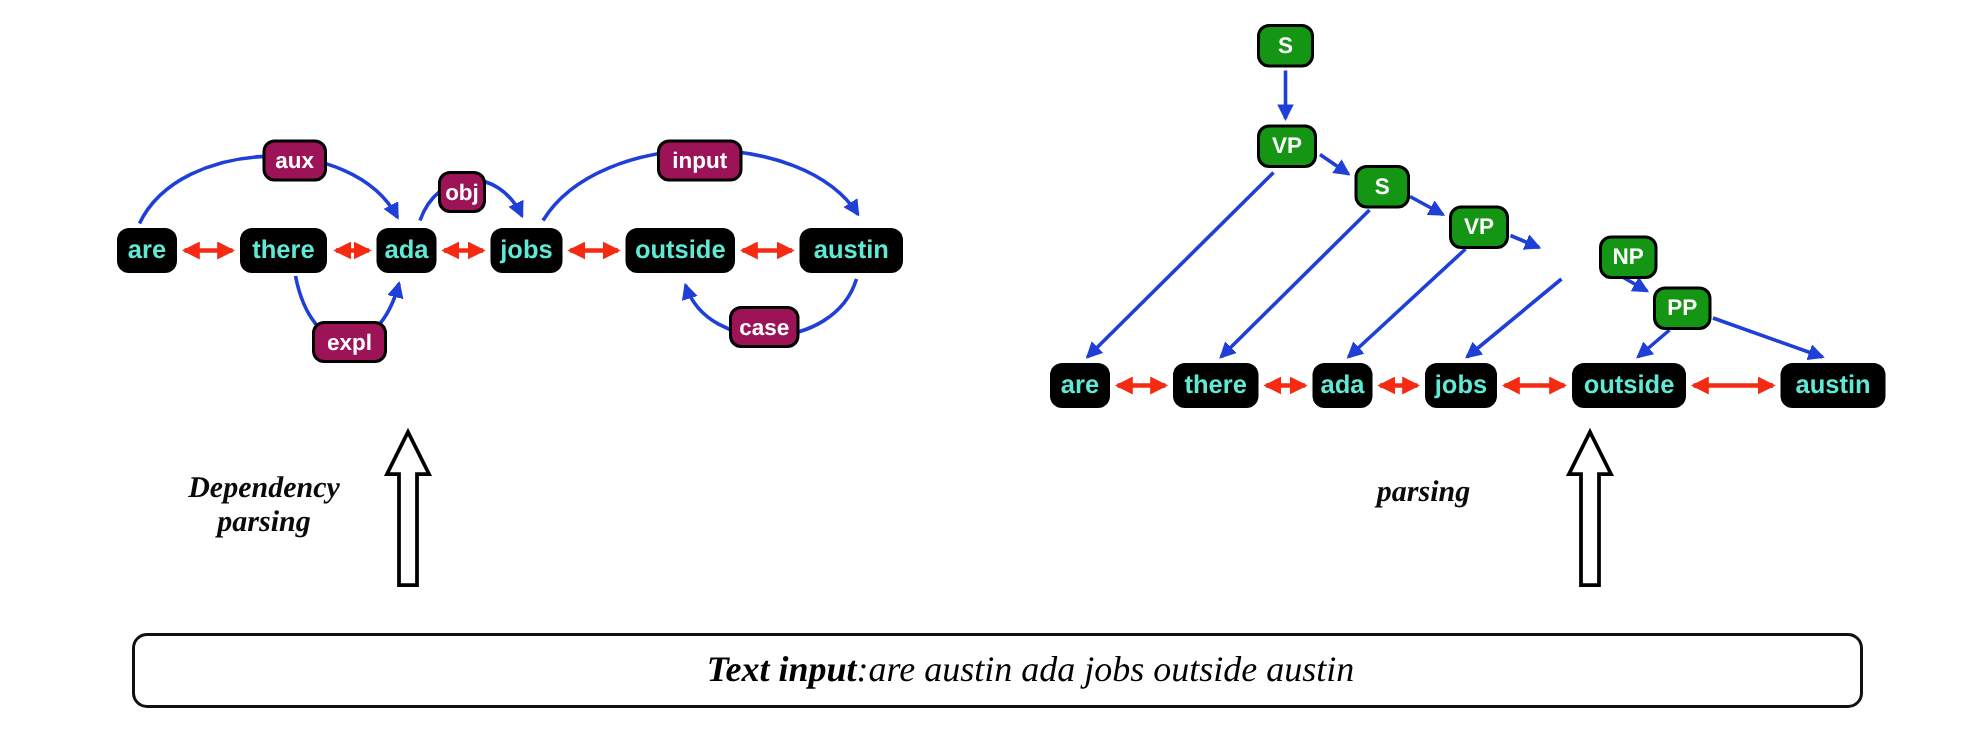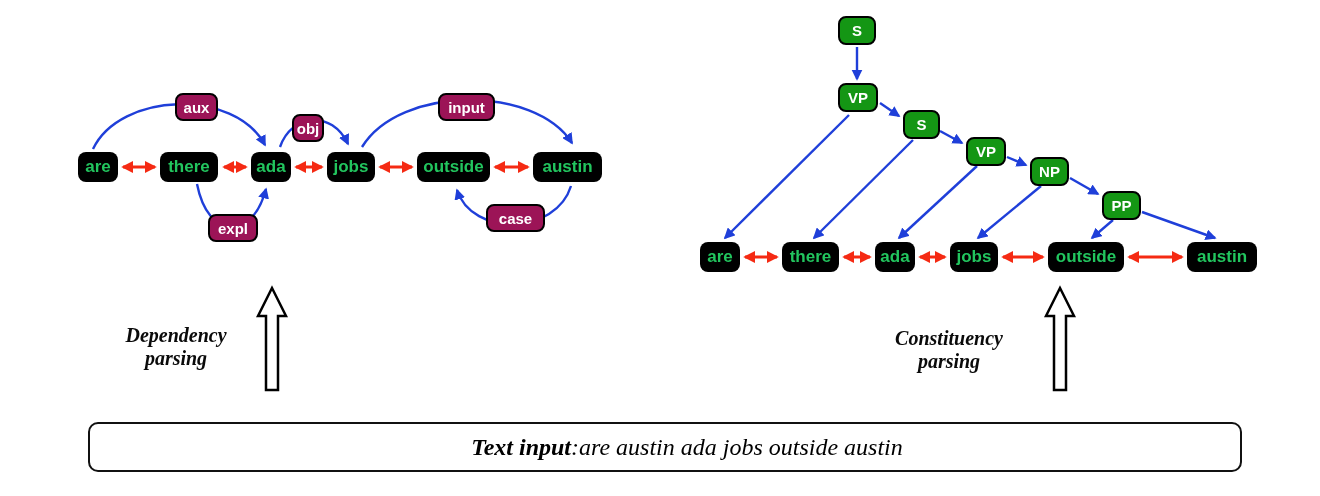--- a/index.html
+++ b/index.html
@@ -7,33 +7,33 @@
   #canvas{position:relative;width:1320px;height:496px;background:#ffffff;overflow:hidden;
           font-family:"Liberation Sans",sans-serif;}
   #arrow-layer{position:absolute;left:0;top:0;width:1320px;height:496px;}
 
   .blue-line{stroke:var(--arrow-blue);stroke-width:2.4;fill:none;}
   .red-line{stroke:var(--arrow-red);stroke-width:3;fill:none;}
   .mk-blue{fill:var(--arrow-blue);}
   .mk-red{fill:var(--arrow-red);}
   .big-arrow{fill:#ffffff;stroke:#000000;stroke-width:2.5;stroke-linejoin:miter;}
 
-  .wbox{position:absolute;height:30px;background:var(--node-black);color:#22c55e;
+  .wbox{position:absolute;height:30px;background:var(--node-black);color:#5eead4;
         border-radius:8px;display:flex;align-items:center;justify-content:center;
         font-weight:bold;font-size:17px;}
   .dlabel{position:absolute;height:28px;background:var(--dep-label-bg);color:#fff;
         border:2.5px solid #000;border-radius:8px;display:flex;align-items:center;
         justify-content:center;font-weight:bold;font-size:15px;}
   .cnode{position:absolute;height:29px;background:var(--const-node-bg);color:#fff;
         border:2.5px solid #000;border-radius:8px;display:flex;align-items:center;
         justify-content:center;font-weight:bold;font-size:15px;}
 
   .ptitle{position:absolute;width:170px;text-align:center;color:#0a0a0a;
         font-family:"Liberation Serif",serif;font-weight:bold;font-style:italic;
-        font-size:20px;line-height:23px;margin-top:10px;}
+        font-size:20px;line-height:23px;}
 
   .tibox{position:absolute;left:88px;top:422px;width:1154px;height:50px;
         border:2.5px solid #111;border-radius:10px;background:#fff;
         display:flex;align-items:center;justify-content:center;
         font-family:"Liberation Serif",serif;font-style:italic;font-size:24px;color:#000;padding-left:44px;}
   .tibox .ti-label{font-weight:bold;}
 </style>
 </head>
 <body>
 
@@ -87,42 +87,41 @@
   <div class="wbox" style="left:160px;top:152px;width:58px">there</div>
   <div class="wbox" style="left:251px;top:152px;width:40px">ada</div>
   <div class="wbox" style="left:327px;top:152px;width:48px">jobs</div>
   <div class="wbox" style="left:417px;top:152px;width:73px">outside</div>
   <div class="wbox" style="left:533px;top:152px;width:69px">austin</div>
 
   <div class="dlabel" style="left:175px;top:93px;width:43px">aux</div>
   <div class="dlabel" style="left:292px;top:114px;width:32px">obj</div>
   <div class="dlabel" style="left:208px;top:214px;width:50px">expl</div>
   <div class="dlabel" style="left:438px;top:93px;width:57px">input</div>
-  <div class="dlabel" style="left:486px;top:204px;width:59px">case</div>
+  <div class="dlabel" style="left:486px;top:204px;width:47px">case</div>
 
   <div class="cnode" style="left:838px;top:16px;width:38px">S</div>
   <div class="cnode" style="left:838px;top:83px;width:40px">VP</div>
   <div class="cnode" style="left:903px;top:110px;width:37px">S</div>
   <div class="cnode" style="left:966px;top:137px;width:40px">VP</div>
-  <div class="cnode" style="left:1030px;top:157px;width:39px">NP</div>
+  <div class="cnode" style="left:1066px;top:157px;width:39px">NP</div>
   <div class="cnode" style="left:1102px;top:191px;width:39px">PP</div>
 
   <div class="wbox" style="left:700px;top:242px;width:40px">are</div>
   <div class="wbox" style="left:782px;top:242px;width:57px">there</div>
   <div class="wbox" style="left:875px;top:242px;width:40px">ada</div>
   <div class="wbox" style="left:950px;top:242px;width:48px">jobs</div>
   <div class="wbox" style="left:1048px;top:242px;width:76px">outside</div>
   <div class="wbox" style="left:1187px;top:242px;width:70px">austin</div>
 
   <div class="ptitle" style="left:91px;top:314px">
     <div>Dependency</div>
     <div>parsing</div>
   </div>
   <div class="ptitle" style="left:864px;top:317px">
-    <div>Constituency</div>
     <div>parsing</div>
   </div>
 
   <div class="tibox">
     <span class="ti-label">Text input</span>
       <span>: </span>
       <span>are austin ada jobs outside austin</span>
   </div>
 
 </div>

